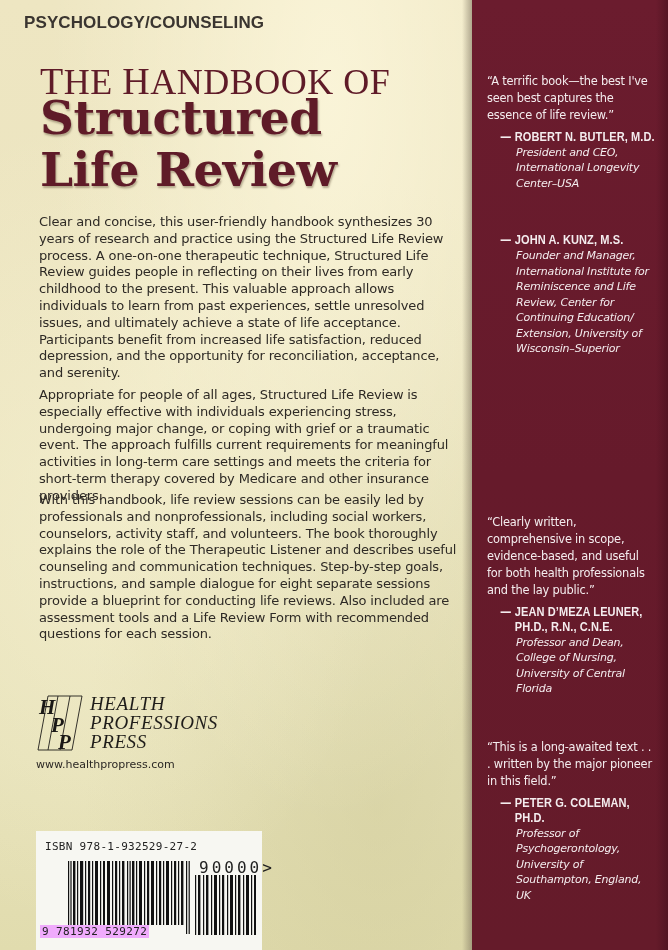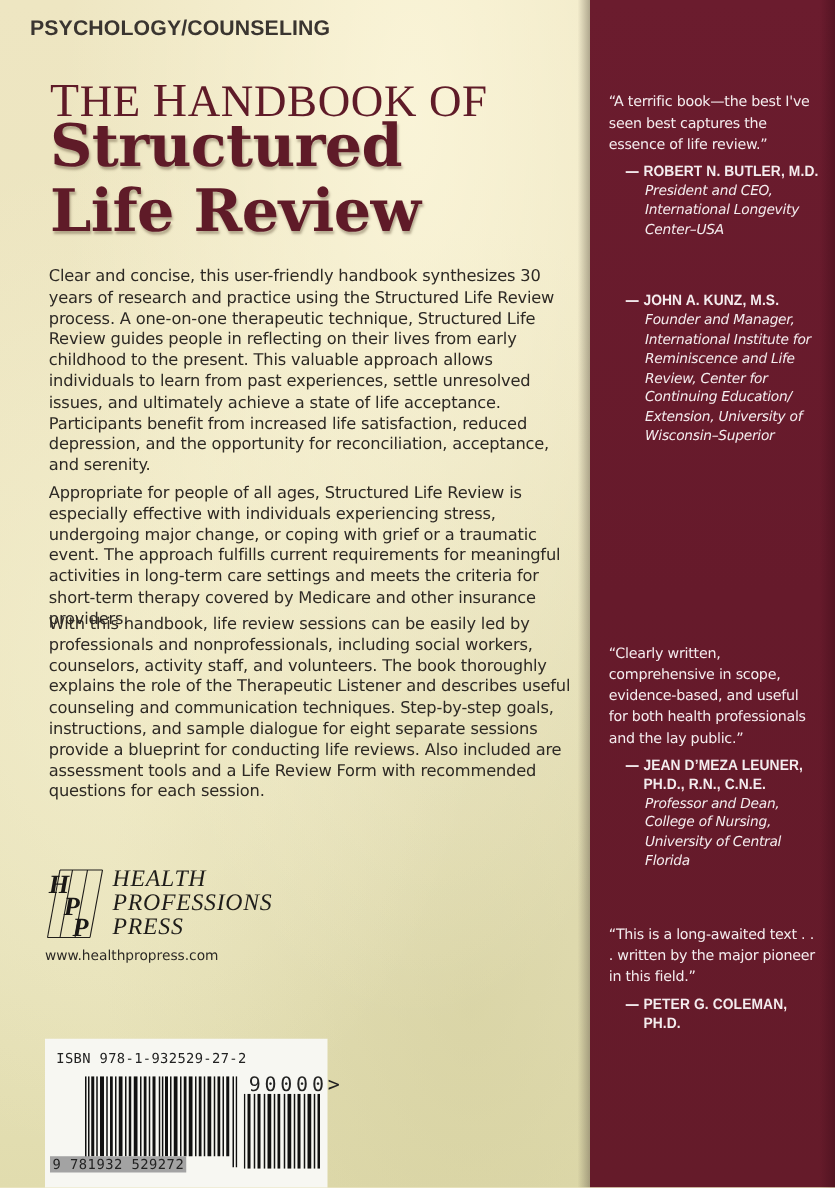--- a/index.html
+++ b/index.html
@@ -81,21 +81,21 @@
     }
     .addon-num {
       position: absolute; left: 163px; top: 27px;
       font-family: "DejaVu Sans Mono", monospace; font-size: 16px; color: #222; letter-spacing: 3px;
     }
     .bars-main { position: absolute; left: 32px; top: 30px; width: 122px; height: 73px; }
     .bars-addon { position: absolute; left: 159px; top: 44px; width: 62px; height: 60px; }
     .ean-num {
       position: absolute; left: 4px; top: 94px;
       font-family: "DejaVu Sans Mono", monospace; font-size: 11px; color: #222; letter-spacing: 0.4px;
-      background: #a3a3a3; padding: 0 2px;
+      background: #f0abfc; padding: 0 2px;
     }
     .quote {
       position: absolute; left: 487px; width: 170px;
       color: #f4ecee; font-family: "DejaVu Sans", sans-serif;
     }
     .quote .qtext { font-size: 11.4px; line-height: 16.9px; letter-spacing: -0.2px; }
     .quote .attr { margin-top: 6px; padding-left: 13px; position: relative; }
     .quote .dash {
       position: absolute; left: 13px; top: 0; font-weight: bold; font-size: 11.5px;
     }
@@ -244,14 +244,15 @@
     <div class="role">Professor and Dean, College of Nursing, University of Central Florida</div>
   </div>
 </div>
 
 <div class="quote q4">
   <p class="qtext">“This is a long-awaited text . . . written by the major pioneer in this field.”</p>
   <div class="attr">
     <span class="dash">—</span>
     <div class="name">PETER G. COLEMAN,</div>
     <div class="name">PH.D.</div>
+    <div class="role">Professor of Psychogerontology, University of Southampton, England, UK</div>
   </div>
 </div>
 
 </body></html>

